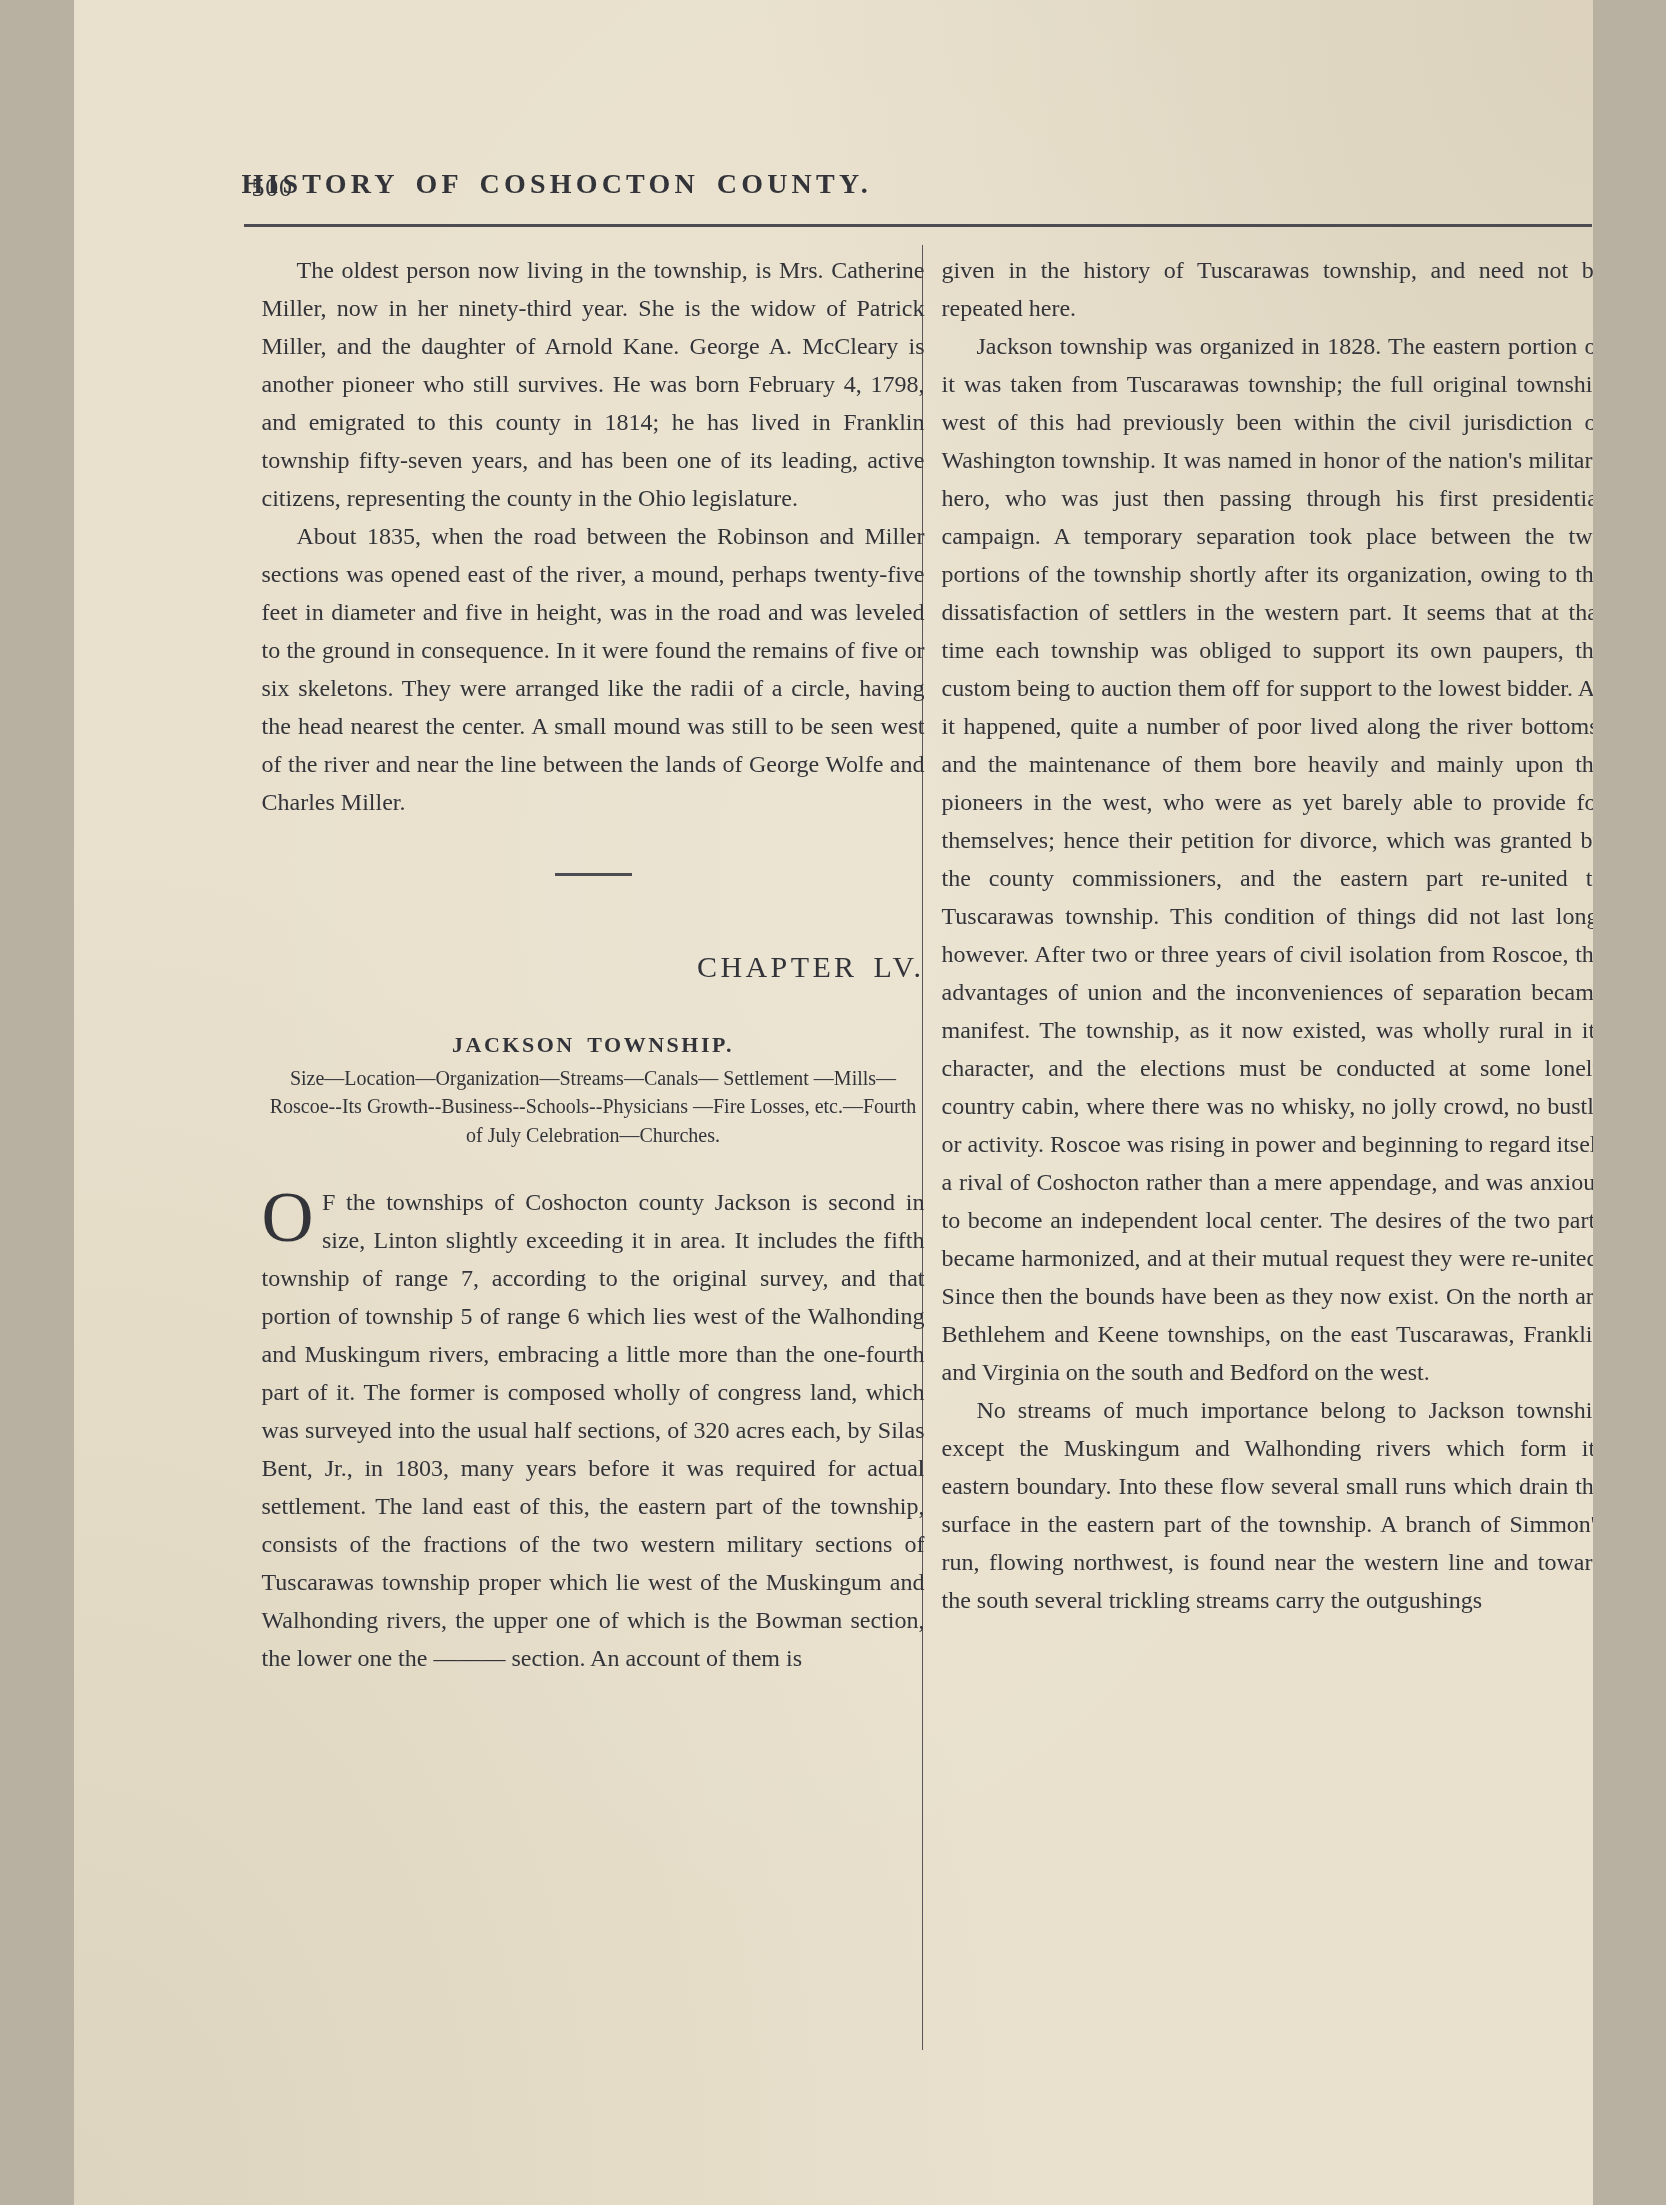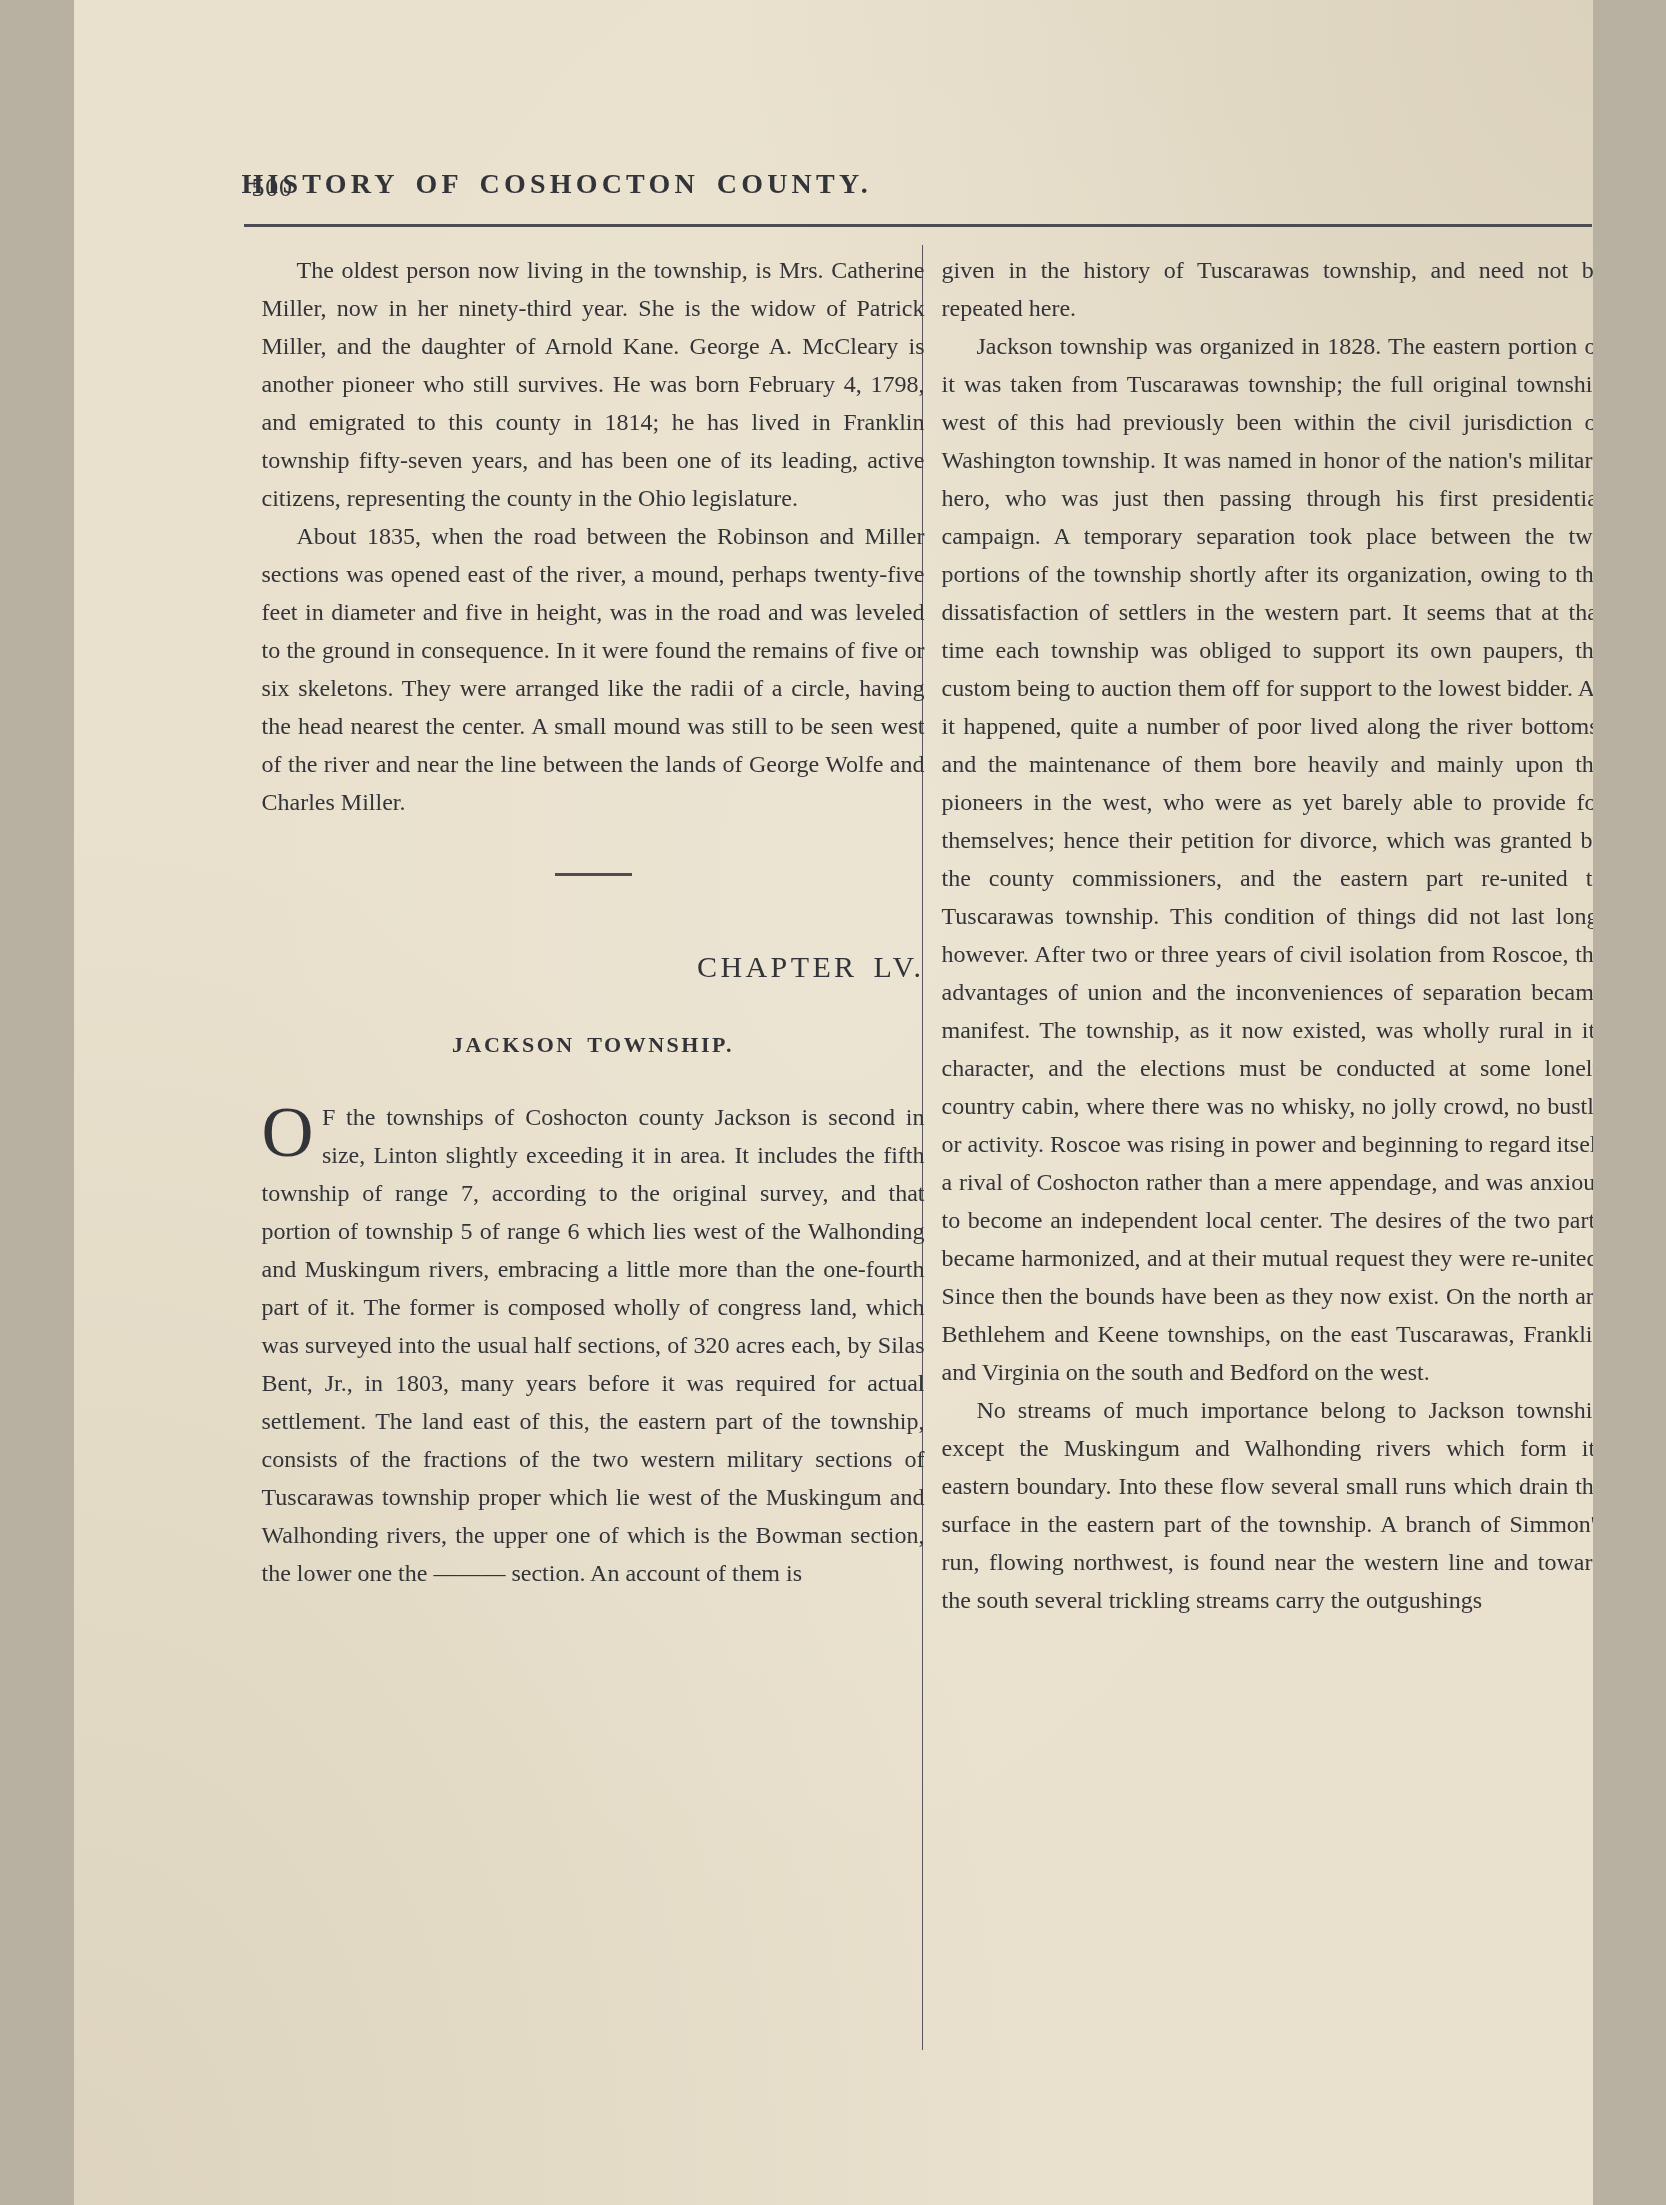--- a/index.html
+++ b/index.html
@@ -121,20 +121,21 @@
   <div class="column-divider"></div>
 
   <div class="col col-left">
     <p class="indent">The oldest person now living in the township, is Mrs. Catherine Miller, now in her ninety-third year. She is the widow of Patrick Miller, and the daughter of Arnold Kane. George A. McCleary is another pioneer who still survives. He was born February 4, 1798, and emigrated to this county in 1814; he has lived in Franklin township fifty-seven years, and has been one of its leading, active citizens, representing the county in the Ohio legislature.</p>
     <p class="indent">About 1835, when the road between the Robinson and Miller sections was opened east of the river, a mound, perhaps twenty-five feet in diameter and five in height, was in the road and was leveled to the ground in consequence. In it were found the remains of five or six skeletons. They were arranged like the radii of a circle, having the head nearest the center. A small mound was still to be seen west of the river and near the line between the lands of George Wolfe and Charles Miller.</p>
 
     <div class="section-divider"></div>
 
     <h2 class="chapter-title">CHAPTER LV.</h2>
     <h3 class="chapter-subtitle">JACKSON TOWNSHIP.</h3>
+    <p class="chapter-summary">Size—Location—Organization—Streams—Canals— Settlement —Mills—Roscoe--Its Growth--Business--Schools--Physicians —Fire Losses, etc.—Fourth of July Celebration—Churches.</p>
 
     <p class="opening-para">
       <span class="dropcap">O</span><span>F the townships of Coshocton county Jackson is second in size, Linton slightly exceeding it in area. It includes the fifth township of range 7, according to the original survey, and that portion of township 5 of range 6 which lies west of the Walhonding and Muskingum rivers, embracing a little more than the one-fourth part of it. The former is composed wholly of congress land, which was surveyed into the usual half sections, of 320 acres each, by Silas Bent, Jr., in 1803, many years before it was required for actual settlement. The land east of this, the eastern part of the township, consists of the fractions of the two western military sections of Tuscarawas township proper which lie west of the Muskingum and Walhonding rivers, the upper one of which is the Bowman section, the lower one the ——— section. An account of them is</span>
     </p>
   </div>
 
   <div class="col col-right">
     <p>given in the history of Tuscarawas township, and need not be repeated here.</p>
     <p class="indent">Jackson township was organized in 1828. The eastern portion of it was taken from Tuscarawas township; the full original township west of this had previously been within the civil jurisdiction of Washington township. It was named in honor of the nation's military hero, who was just then passing through his first presidential campaign. A temporary separation took place between the two portions of the township shortly after its organization, owing to the dissatisfaction of settlers in the western part. It seems that at that time each township was obliged to support its own paupers, the custom being to auction them off for support to the lowest bidder. As it happened, quite a number of poor lived along the river bottoms, and the maintenance of them bore heavily and mainly upon the pioneers in the west, who were as yet barely able to provide for themselves; hence their petition for divorce, which was granted by the county commissioners, and the eastern part re-united to Tuscarawas township. This condition of things did not last long, however. After two or three years of civil isolation from Roscoe, the advantages of union and the inconveniences of separation became manifest. The township, as it now existed, was wholly rural in its character, and the elections must be conducted at some lonely country cabin, where there was no whisky, no jolly crowd, no bustle or activity. Roscoe was rising in power and beginning to regard itself a rival of Coshocton rather than a mere appendage, and was anxious to become an independent local center. The desires of the two parts became harmonized, and at their mutual request they were re-united. Since then the bounds have been as they now exist. On the north are Bethlehem and Keene townships, on the east Tuscarawas, Franklin and Virginia on the south and Bedford on the west.</p>
     <p class="indent">No streams of much importance belong to Jackson township except the Muskingum and Walhonding rivers which form its eastern boundary. Into these flow several small runs which drain the surface in the eastern part of the township. A branch of Simmon's run, flowing northwest, is found near the western line and toward the south several trickling streams carry the outgushings</p>

